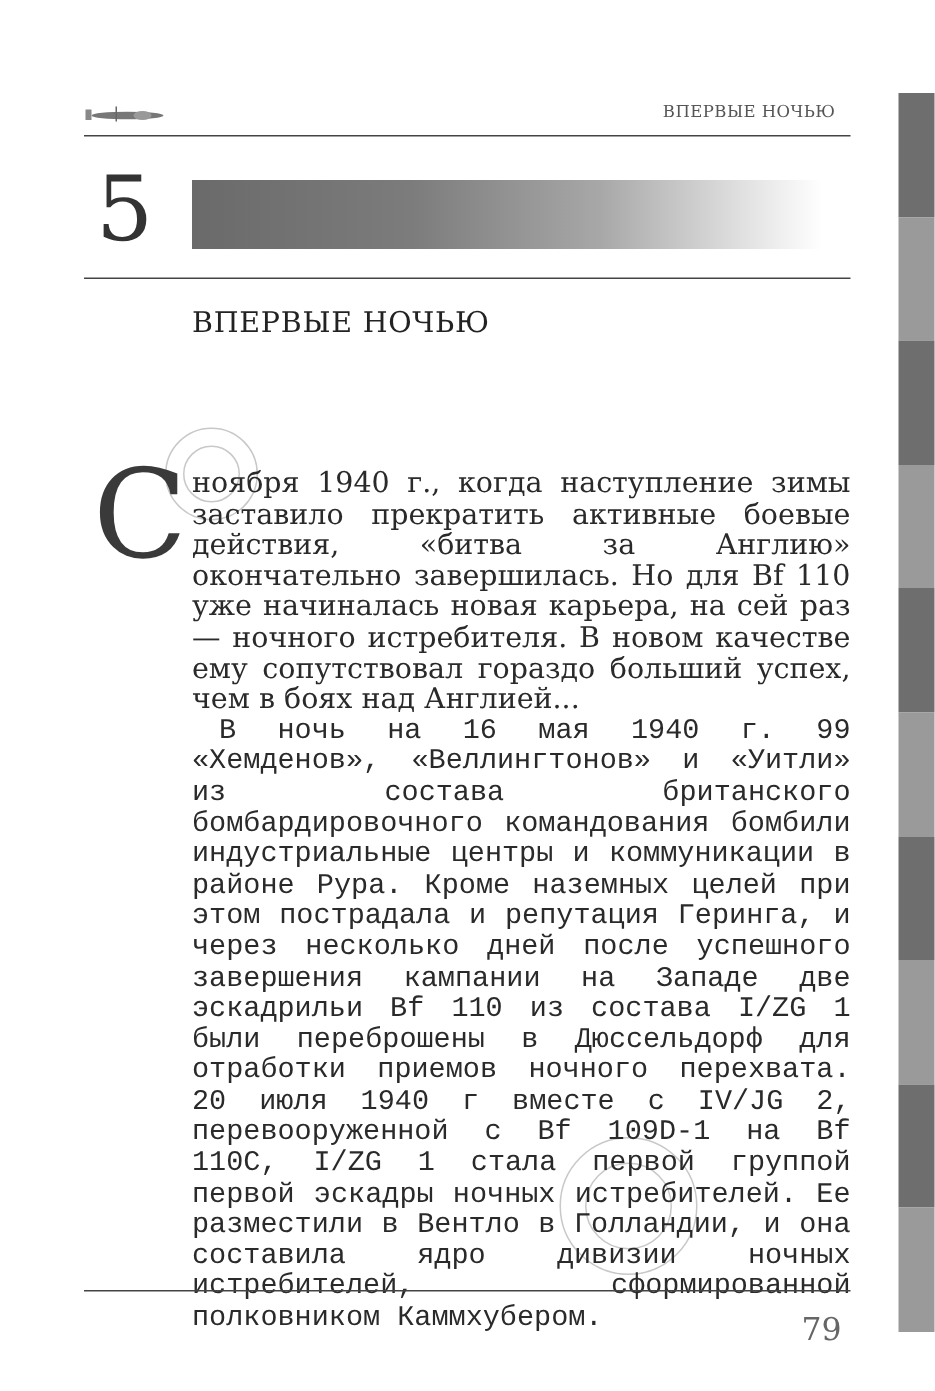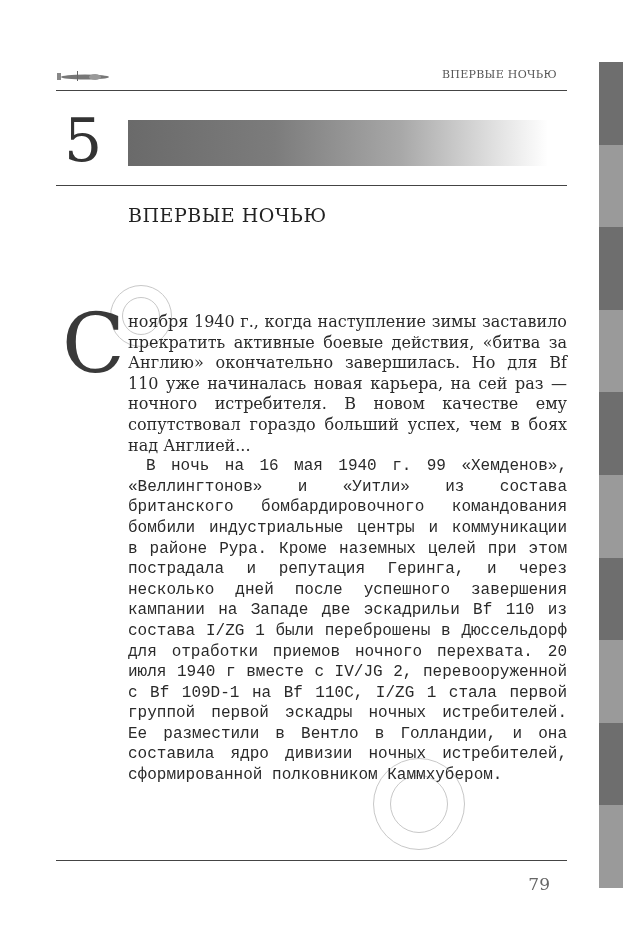--- a/index.html
+++ b/index.html
@@ -9,24 +9,24 @@
   .running-head { position:absolute; right:66px; top:68px; font-size:11px; letter-spacing:0.3px; color:#555; }
   .rule { position:absolute; left:56px; width:511px; height:1px; background:#444; }
   .chap-num { position:absolute; left:64px; top:110px; font-size:60px; line-height:60px; color:#333; font-family:"DejaVu Serif", serif; }
   .chap-bar { position:absolute; left:128px; top:120px; width:420px; height:46px;
               background:linear-gradient(to right,#6a6a6a 0%,#7c7c7c 35%,#a8a8a8 65%,#e2e2e2 88%,#ffffff 100%); }
   .chap-title { position:absolute; left:128px; top:204px; font-size:19px; letter-spacing:0.5px; color:#222; }
   .side-tabs { position:absolute; left:599px; top:62px; width:24px; height:826px; }
   .side-tabs div { height:10%; }
   .circles { position:absolute; border-radius:50%; border:1px solid #c8c8c8; pointer-events:none; }
   .dropcap { position:absolute; left:62px; top:303px; font-size:82px; line-height:82px; color:#3a3a3a; }
-  .body-text { position:absolute; left:128px; top:312px; width:439px; font-size:16px; line-height:20.6px; color:#2a2a2a; }
+  .body-text { position:absolute; left:128px; top:312px; width:439px; font-size:19px; line-height:20.6px; color:#2a2a2a; }
   .body-text p { margin:0; text-align:justify; }
   .body-text p.indent { text-indent:18px;font-family:Liberation Mono, monospace; }
-  .page-num { position:absolute; right:73px; top:874px; font-size:17px; color:#666;margin-left:48px; }
+  .page-num { position:absolute; right:62px; top:874px; font-size:21px; color:#666;margin-left:48px; }
 </style>
 </head>
 <body>
 
 <svg class="plane" viewBox="0 0 56 12">
   <ellipse cx="30" cy="7" rx="24" ry="2.5" fill="#777"></ellipse>
   <rect x="2" y="3" width="4" height="7" fill="#888"></rect>
   <rect x="22" y="1" width="1" height="10" fill="#666"></rect>
   <ellipse cx="40" cy="7" rx="6" ry="3" fill="#999"></ellipse>
 </svg>

